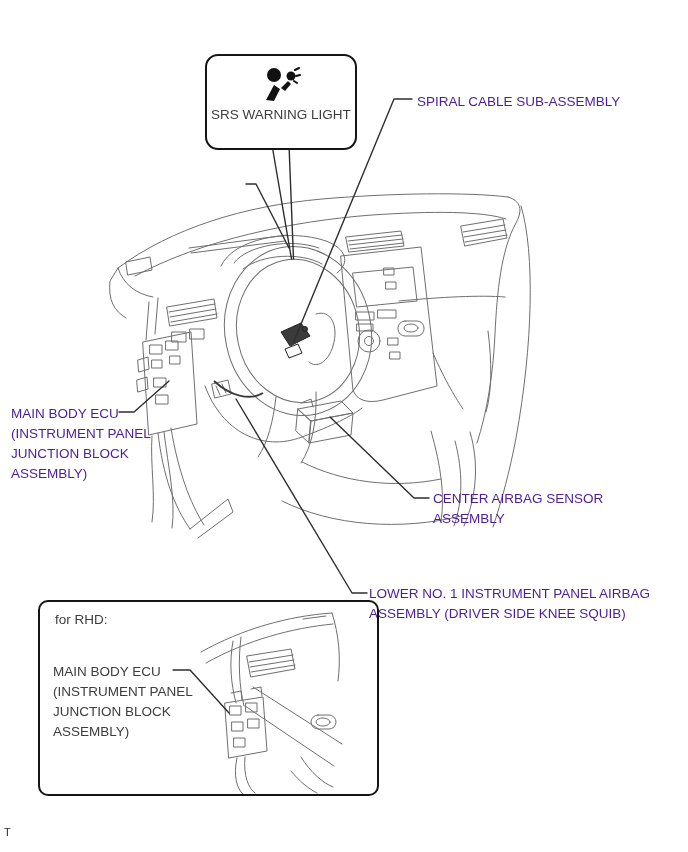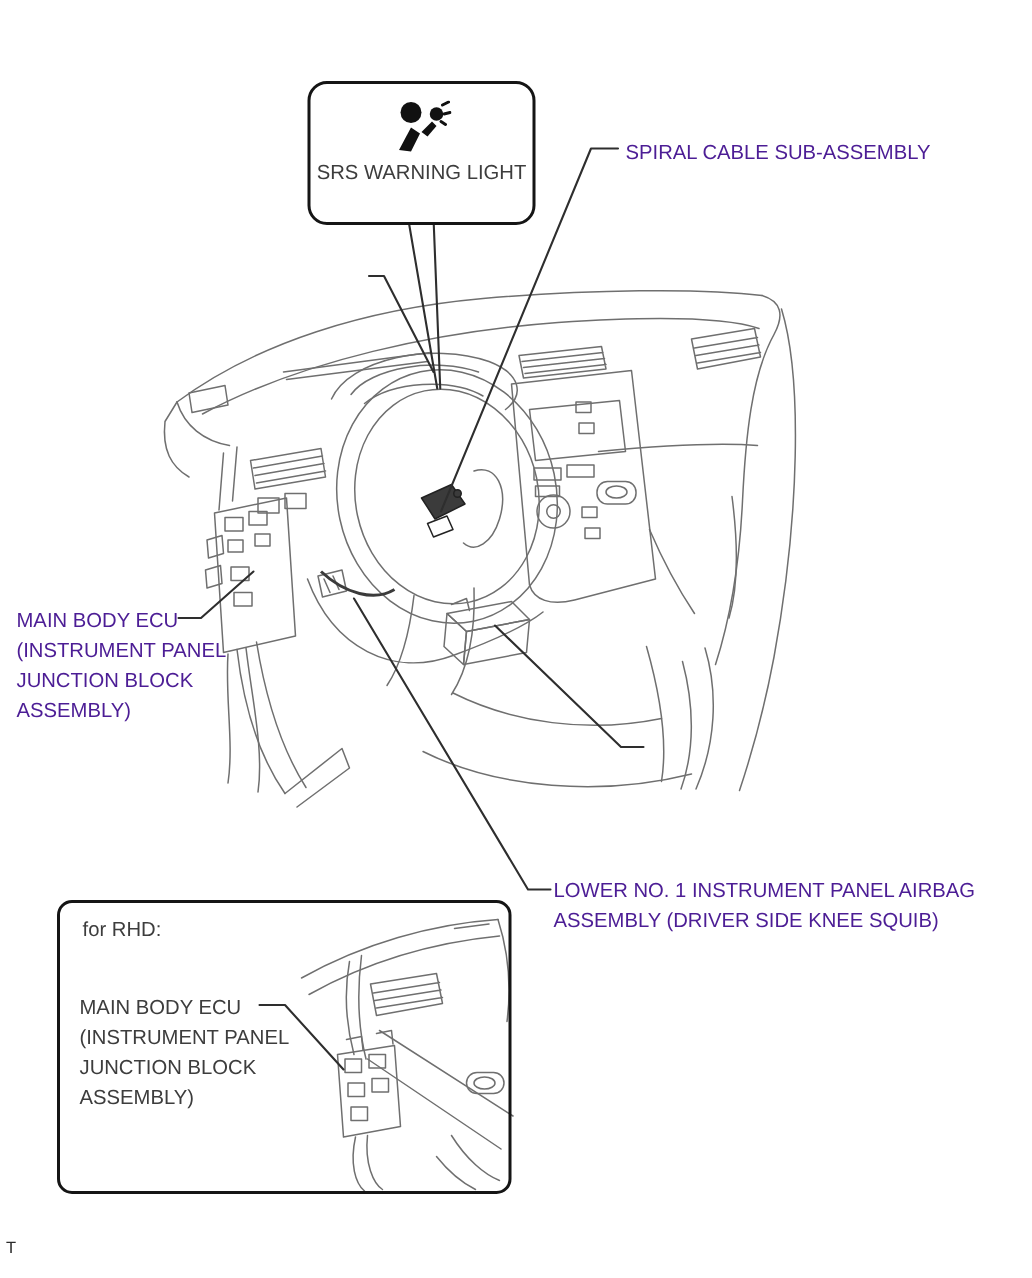--- a/index.html
+++ b/index.html
@@ -13,21 +13,21 @@
     color:#4c1d95;white-space:nowrap;
   }
   .callout-box{
     position:absolute;left:205px;top:54px;width:152px;height:96px;
     background:#ffffff;border:2.5px solid #151515;border-radius:13px;
     box-sizing:border-box;display:flex;flex-direction:column;align-items:center;
   }
   .callout-box .icon{margin-top:9px;height:40px;display:flex;align-items:center;justify-content:center;}
   .callout-box .cap{font-size:13.5px;color:#3d3d3d;margin-top:2px;}
   .rhd-box{
-    position:absolute;left:38px;top:600px;width:303px;height:196px;
+    position:absolute;left:38px;top:600px;width:341px;height:196px;
     border:2px solid #151515;border-radius:10px;box-sizing:border-box;
     background:transparent;
   }
   .rhd-title{position:absolute;left:15px;top:10px;font-size:13.5px;color:#3d3d3d;}
   .rhd-ecu{position:absolute;left:13px;top:60px;font-size:13.5px;line-height:20px;color:#3d3d3d;}
   .corner-note{position:absolute;left:4px;top:826px;font-size:11px;color:#2b2b2b;}
 </style>
 </head>
 <body>
 
@@ -161,20 +161,24 @@
   <div class="lbl" style="left:417px;top:92px;">SPIRAL CABLE SUB-ASSEMBLY</div>
 
 
   <div class="lbl" style="left:11px;top:404px;">
     <div>MAIN BODY ECU</div>
     <div>(INSTRUMENT PANEL</div>
     <div>JUNCTION BLOCK</div>
     <div>ASSEMBLY)</div>
   </div>
 
+  <div class="lbl" style="left:433px;top:489px;">
+    <div>CENTER AIRBAG SENSOR</div>
+    <div>ASSEMBLY</div>
+  </div>
 
   <div class="lbl" style="left:369px;top:584px;">
     <div>LOWER NO. 1 INSTRUMENT PANEL AIRBAG</div>
     <div>ASSEMBLY (DRIVER SIDE KNEE SQUIB)</div>
   </div>
 
   <div class="rhd-box">
     <div class="rhd-title">for RHD:</div>
     <div class="rhd-ecu">
       <div>MAIN BODY ECU</div>

